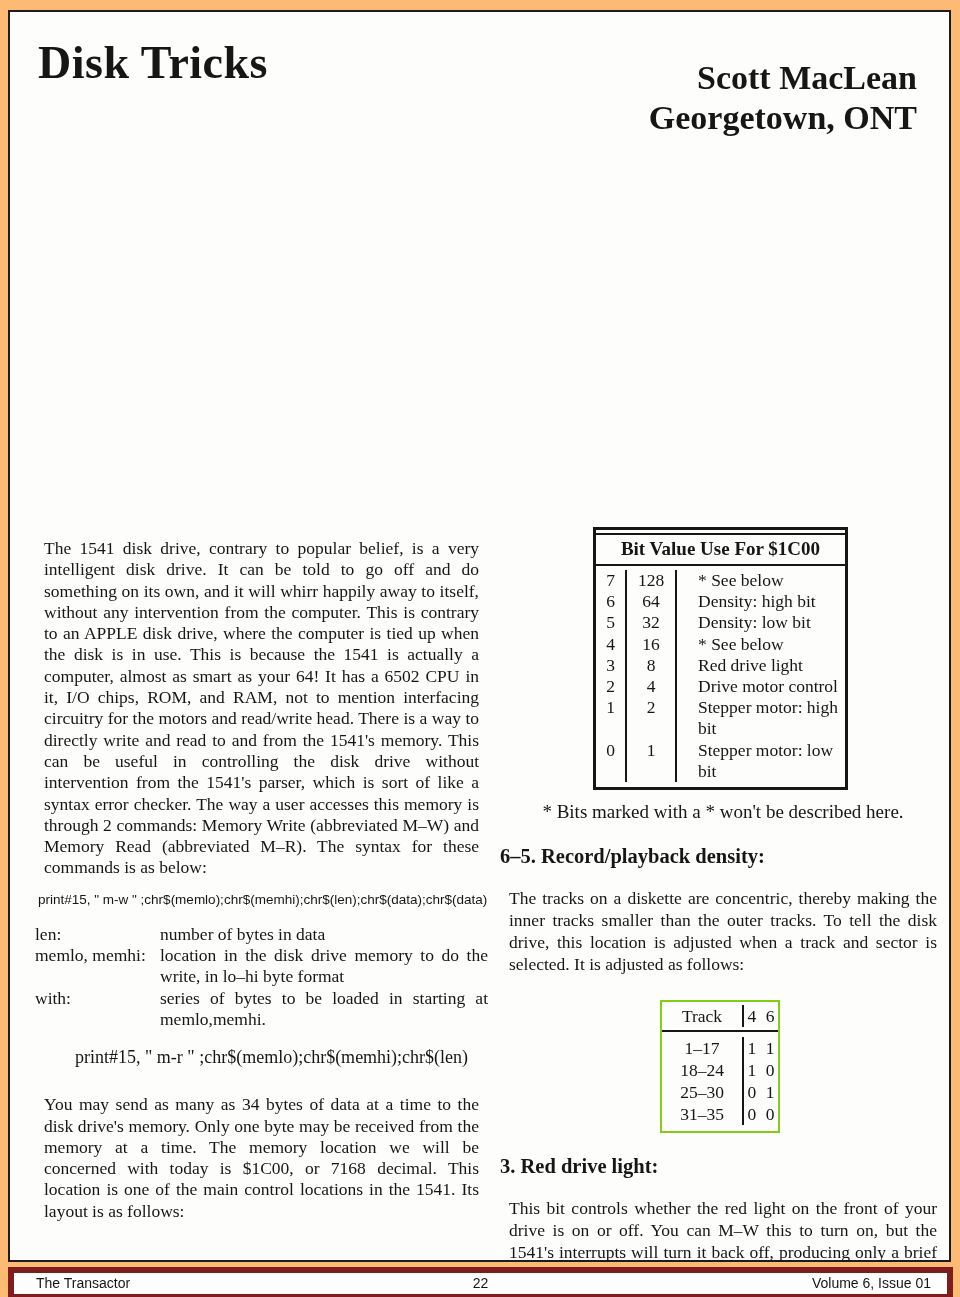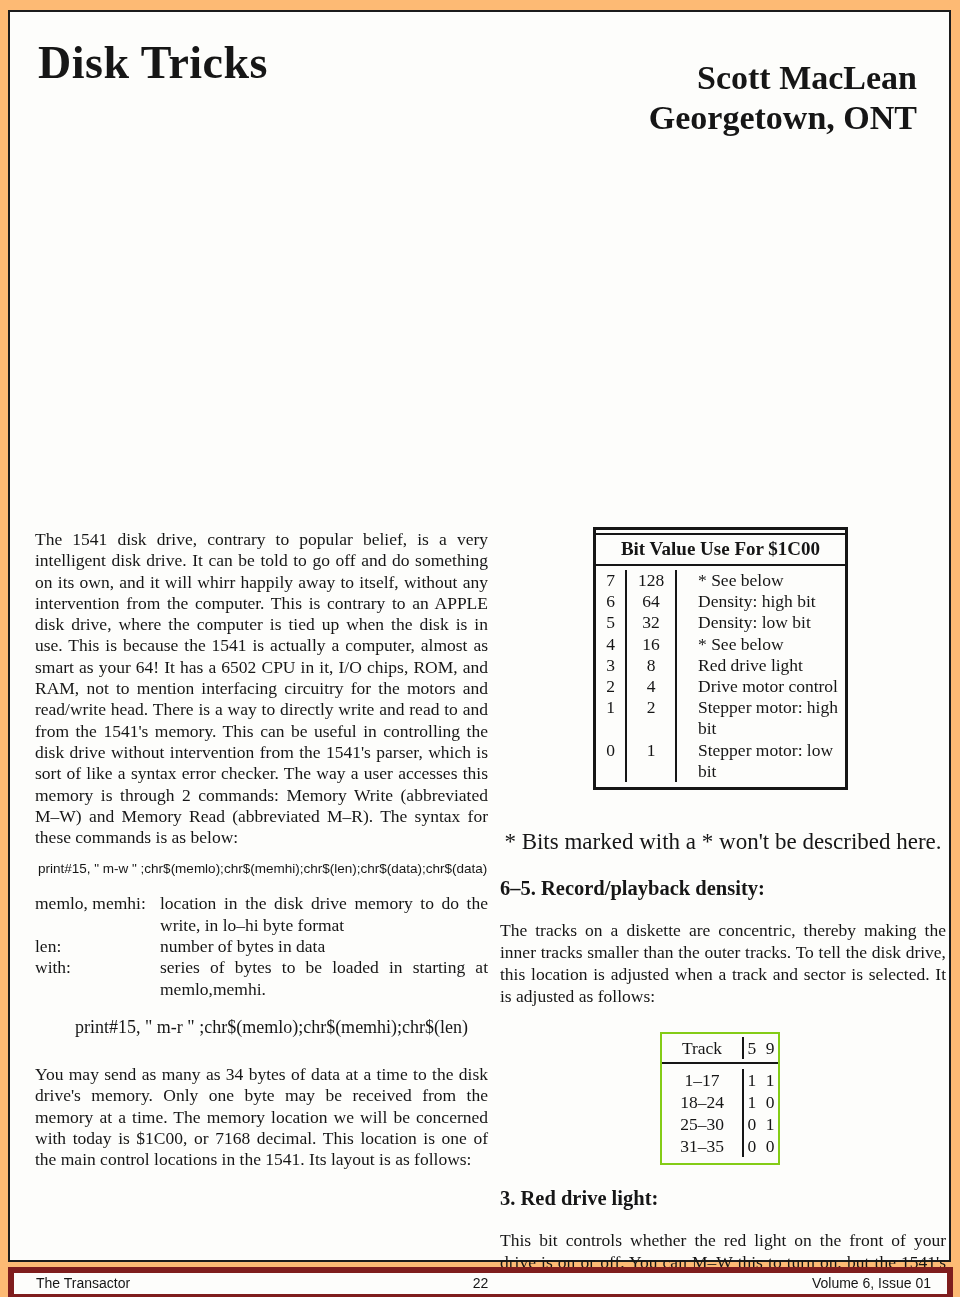--- a/index.html
+++ b/index.html
@@ -53,21 +53,21 @@
     top: 517px;
     width: 453px;
   }
   .right-col {
     position: absolute;
     left: 490px;
     top: 515px;
     width: 446px;
   }
   .body-text {
-    margin: 0;
+    margin: 9px;
     font-size: 17.5px;
     line-height: 21.3px;
     text-align: justify;
   }
   .right-col .body-text {
     line-height: 22px;
   }
   .code-sans {
     margin: 13px 0 0 3px;
     font-family: "Liberation Sans", sans-serif;
@@ -133,23 +133,23 @@
     flex: 0 0 48px;
     text-align: center;
   }
   .bit-cell-use {
     flex: 1;
     padding-left: 21px;
   }
   .bit-row .bit-cell-bit   { border-right: 2px solid #161616; }
   .bit-row .bit-cell-value { border-right: 2px solid #161616; }
   .footnote {
-    margin-top: 39px;
-    text-align: center;
-    font-size: 23px;
+    margin-top: 11px;
+    text-align: center;
+    font-size: 19px;
   }
   .section-heading {
     margin: 22px 0 0 0;
     font-size: 20.5px;
     font-weight: bold;
   }
   .section-para {
     margin-top: 19px;
   }
   
@@ -224,26 +224,26 @@
       <div>Georgetown, ONT</div>
     </div>
 
     <div class="left-col">
       <p class="body-text">The 1541 disk drive, contrary to popular belief, is a very intelligent disk drive. It can be told to go off and do something on its own, and it will whirr happily away to itself, without any intervention from the computer. This is contrary to an APPLE disk drive, where the computer is tied up when the disk is in use. This is because the 1541 is actually a computer, almost as smart as your 64! It has a 6502 CPU in it, I/O chips, ROM, and RAM, not to mention interfacing circuitry for the motors and read/write head. There is a way to directly write and read to and from the 1541's memory. This can be useful in controlling the disk drive without intervention from the 1541's parser, which is sort of like a syntax error checker. The way a user accesses this memory is through 2 commands: Memory Write (abbreviated M–W) and Memory Read (abbreviated M–R). The syntax for these commands is as below:</p>
 
       <div class="code-sans">print#15, " m-w " ;chr$(memlo);chr$(memhi);chr$(len);chr$(data);chr$(data)</div>
 
       <div class="def-list">
         <div class="def-row">
+          <span class="def-term">len:</span>
+          <span class="def-desc">number of bytes in data</span>
+        </div>
+        <div class="def-row">
           <span class="def-term">memlo, memhi:</span>
           <span class="def-desc">location in the disk drive memory to do the write, in lo–hi byte format</span>
-        </div>
-        <div class="def-row">
-          <span class="def-term">len:</span>
-          <span class="def-desc">number of bytes in data</span>
         </div>
         <div class="def-row">
           <span class="def-term">with:</span>
           <span class="def-desc">series of bytes to be loaded in starting at memlo,memhi.</span>
         </div>
       </div>
 
       <div class="code-serif">print#15, " m-r " ;chr$(memlo);chr$(memhi);chr$(len)</div>
 
       <p class="body-text para-after-code">You may send as many as 34 bytes of data at a time to the disk drive's memory. Only one byte may be received from the memory at a time. The memory location we will be concerned with today is $1C00, or 7168 decimal. This location is one of the main control locations in the 1541. Its layout is as follows:</p>
@@ -300,21 +300,21 @@
       </div>
 
       <div class="footnote">* Bits marked with a * won't be described here.</div>
 
       <h2 class="section-heading">6–5. Record/playback density:</h2>
       <p class="body-text section-para">The tracks on a diskette are concentric, thereby making the inner tracks smaller than the outer tracks. To tell the disk drive, this location is adjusted when a track and sector is selected. It is adjusted as follows:</p>
 
       <div class="track-table">
         <div class="track-row track-header">
           <span class="track-cell-track">Track</span>
-          <span class="track-cell-bits">5 9</span>
+          <span class="track-cell-bits">4 6</span>
         </div>
         <div class="track-body">
           <div class="track-row">
             <span class="track-cell-track">1–17</span>
             <span class="track-cell-bits">1 1</span>
           </div>
           <div class="track-row">
             <span class="track-cell-track">18–24</span>
             <span class="track-cell-bits">1 0</span>
           </div>

